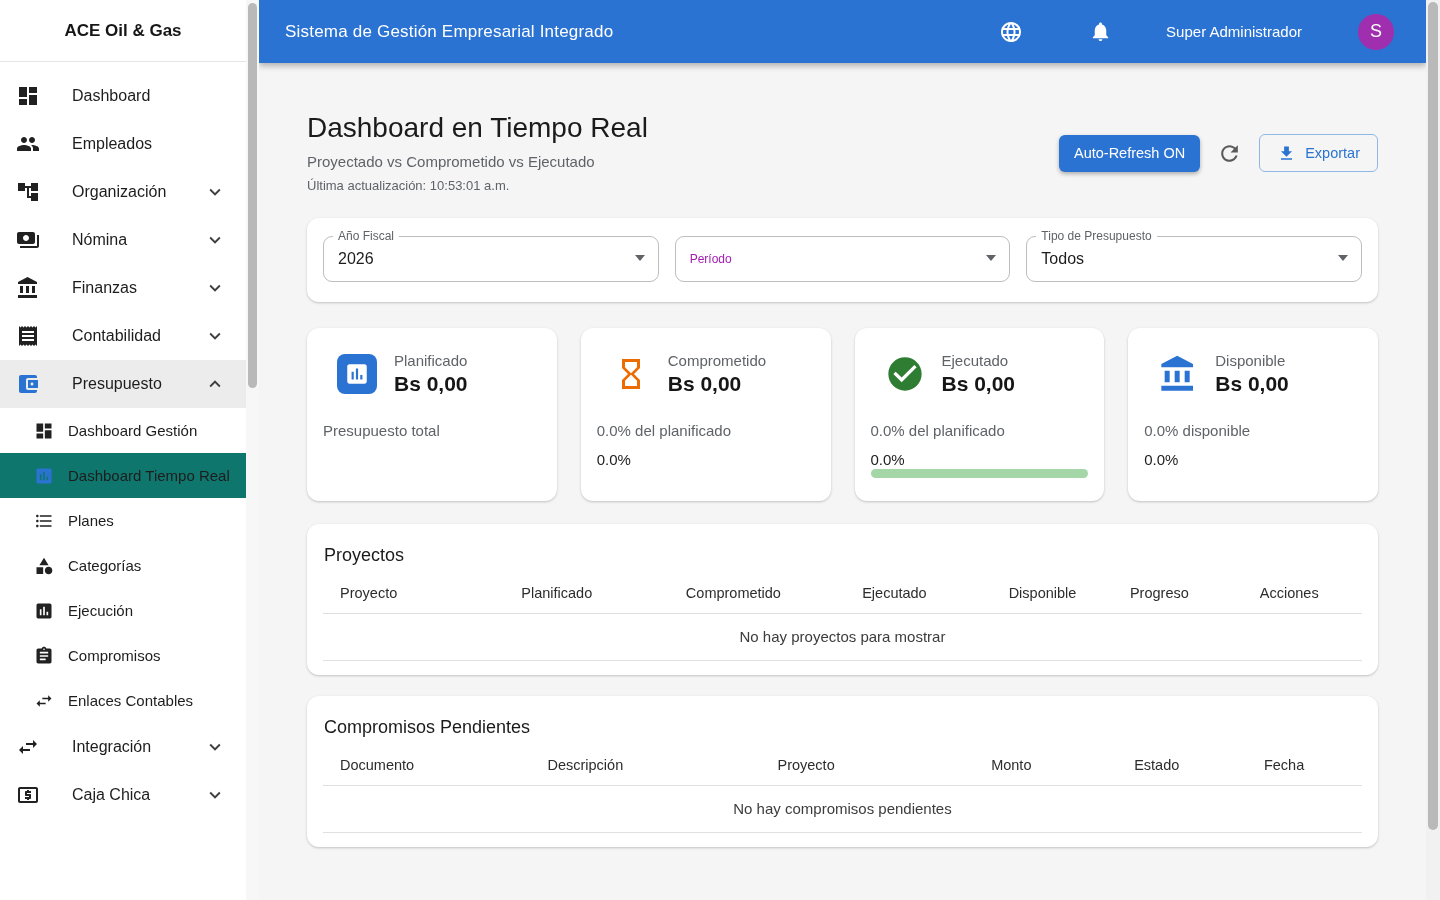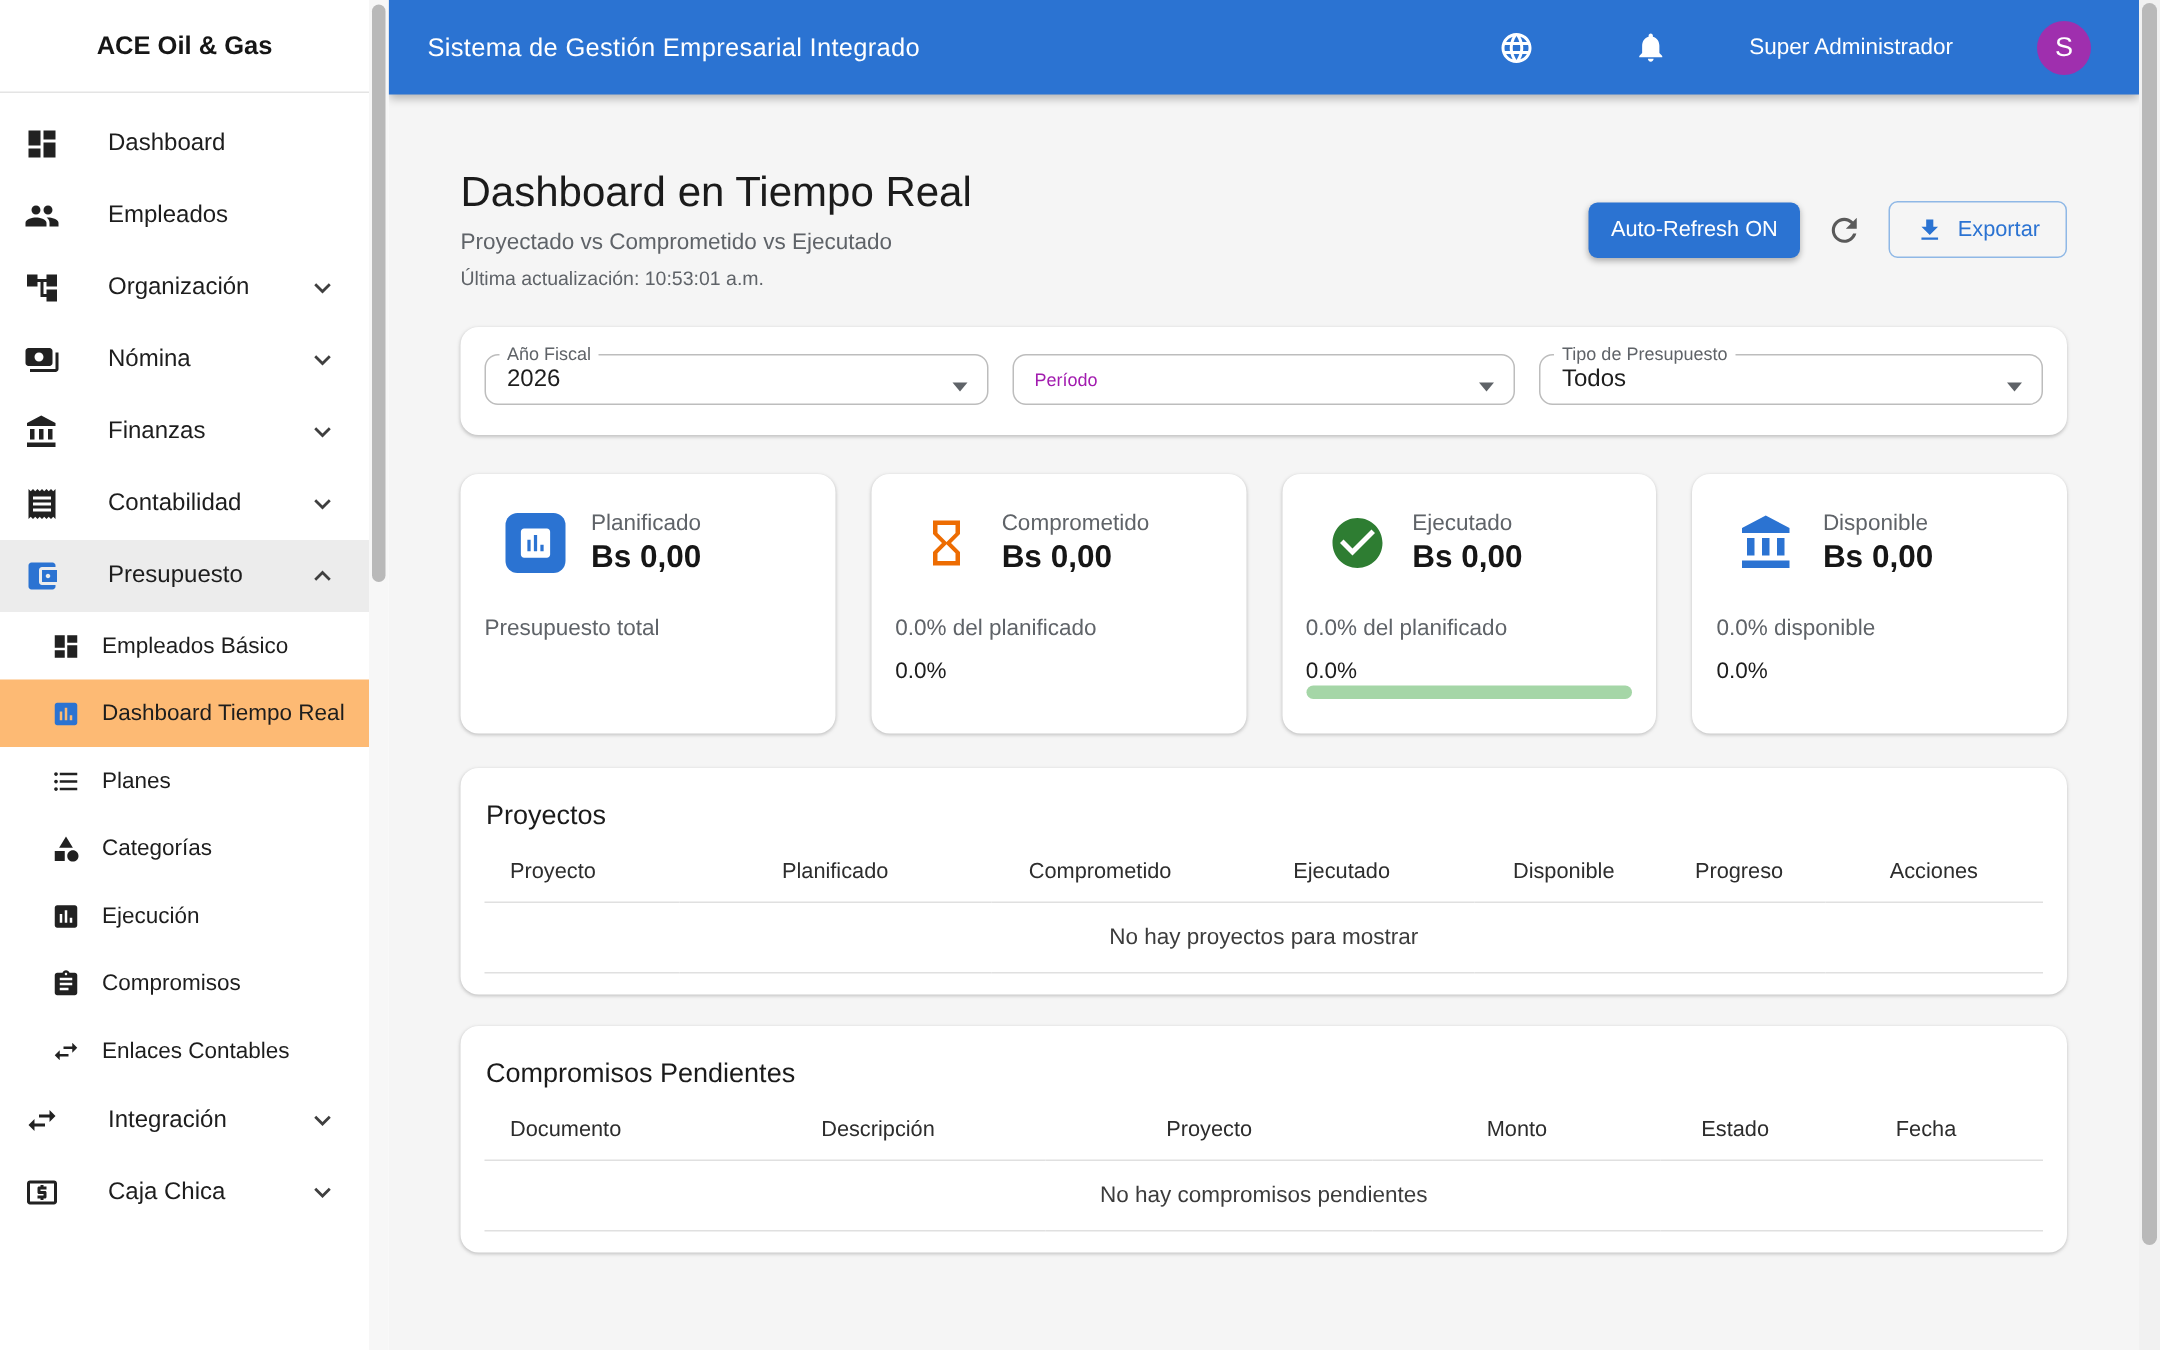--- a/index.html
+++ b/index.html
@@ -14,21 +14,21 @@
   .sidebar-inner { position:absolute; left:0; top:0; width:246px; height:820px; overflow:hidden; background:#fff; }
   .sidebar-header { height:62px; display:flex; align-items:center; justify-content:center;
     font-size:17px; font-weight:700; color:#161616; border-bottom:1px solid #e4e4e4; }
   .side-menu { padding-top:10px; }
   .side-item { height:48px; display:flex; align-items:center; padding:0 14px 0 16px; cursor:pointer; }
   .side-item.active { background:#ececec; }
   .side-item .ico { width:24px; height:24px; min-width:24px; margin-right:32px; display:flex; align-items:center; }
   .side-item .lbl { font-size:16px; color:#1d1d1d; flex:1; white-space:nowrap; }
   .side-item .chev { margin-left:auto; display:flex; margin-right:6px; }
   .side-subitem { height:45px; display:flex; align-items:center; padding-left:34px; cursor:pointer; }
-  .side-subitem.selected { background:#fdba74; }
+  .side-subitem.selected { background:#0f766e; }
   .side-subitem .ico { width:20px; height:20px; min-width:20px; margin-right:14px; display:flex; align-items:center; }
   .side-subitem .lbl { font-size:15px; color:#1d1d1d; white-space:nowrap; }
   .sidebar-scroll { position:absolute; right:0; top:0; width:13px; height:900px; background:#f7f7f7; }
   .sidebar-scroll .thumb { position:absolute; left:2px; top:3px; width:9px; height:385px; background:#b9b9b9; border-radius:5px; }
 
   
   .topbar { position:absolute; left:259px; top:0; width:1167px; height:63px; background:#2b73d2;
     display:flex; align-items:center; padding:0 32px 0 26px; box-shadow:0 3px 6px rgba(0,0,0,.28); z-index:9; color:#fff; }
   .topbar-title { font-size:17px; font-weight:400; letter-spacing:.2px; }
   .topbar-right { margin-left:auto; display:flex; align-items:center;gap:40px; }
@@ -53,21 +53,21 @@
   .btn-primary { height:37px; padding:0 15px; background:#2b73d2; border:none; border-radius:6px;
     color:#fff; font-size:14.5px; font-family:inherit; box-shadow:0 2px 4px rgba(0,0,0,.3); cursor:pointer; }
   .btn-refresh { background:none; border:none; display:flex; cursor:pointer; padding:0; }
   .btn-outline { height:38px; padding:0 17px; background:transparent; border:1px solid #8fb8e6; border-radius:6px;
     color:#2b73d2; font-size:14.5px; font-family:inherit; display:flex; align-items:center; gap:9px; cursor:pointer; }
 
   .card { background:#fff; border-radius:12px; box-shadow:0 1px 3px rgba(0,0,0,.13),0 1px 2px rgba(0,0,0,.09); }
 
   
   .filters { margin-top:25px; padding:18px 16px 20px; display:flex; gap:16px; }
-  .fsel { flex:1; position:relative; height:34px; border:1px solid #bdbdbd; border-radius:9px;
+  .fsel { flex:1; position:relative; height:46px; border:1px solid #bdbdbd; border-radius:9px;
     display:flex; align-items:center; padding:0 36px 0 14px; cursor:pointer; background:#fff; }
   .fsel .flabel { position:absolute; top:-8px; left:9px; background:#fff; padding:0 5px; font-size:12px; color:#5f6368; }
   .fsel .fvalue { font-size:16px; color:#1d1d1d; }
   .fsel .fplaceholder { font-size:12px; color:#a21caf; }
   .fsel .arrow { position:absolute; right:13px; top:18px; width:0; height:0;
     border-left:5px solid transparent; border-right:5px solid transparent; border-top:6px solid #5f6368; }
 
   
   .stats { margin-top:26px; display:grid; grid-template-columns:repeat(4,1fr); gap:24px; }
   .stat { height:173px; padding:16px; position:relative; }
@@ -178,21 +178,21 @@
               <path d="M12 8l-6 6 1.41 1.41L12 10.83l4.59 4.58L18 14l-6-6z"></path>
             </svg>
           </span>
         </div>
         <div class="side-subitem">
           <span class="ico">
             <svg width="20" height="20" viewBox="0 0 24 24" fill="#212121">
               <path d="M3 13h8V3H3v10zm0 8h8v-6H3v6zm10 0h8V11h-8v10zm0-18v6h8V3h-8z"></path>
             </svg>
           </span>
-          <span class="lbl">Empleados Básico</span>
+          <span class="lbl">Dashboard Gestión</span>
         </div>
         <div class="side-subitem selected">
           <span class="ico">
             <svg width="20" height="20" viewBox="0 0 24 24" fill="#2b73d2">
               <path d="M19 3H5c-1.1 0-2 .9-2 2v14c0 1.1.9 2 2 2h14c1.1 0 2-.9 2-2V5c0-1.1-.9-2-2-2zm-10 14H7v-7h2v7zm4 0h-2V7h2v10zm4 0h-2v-4h2v4z"></path>
             </svg>
           </span>
           <span class="lbl">Dashboard Tiempo Real</span>
         </div>
         <div class="side-subitem">

